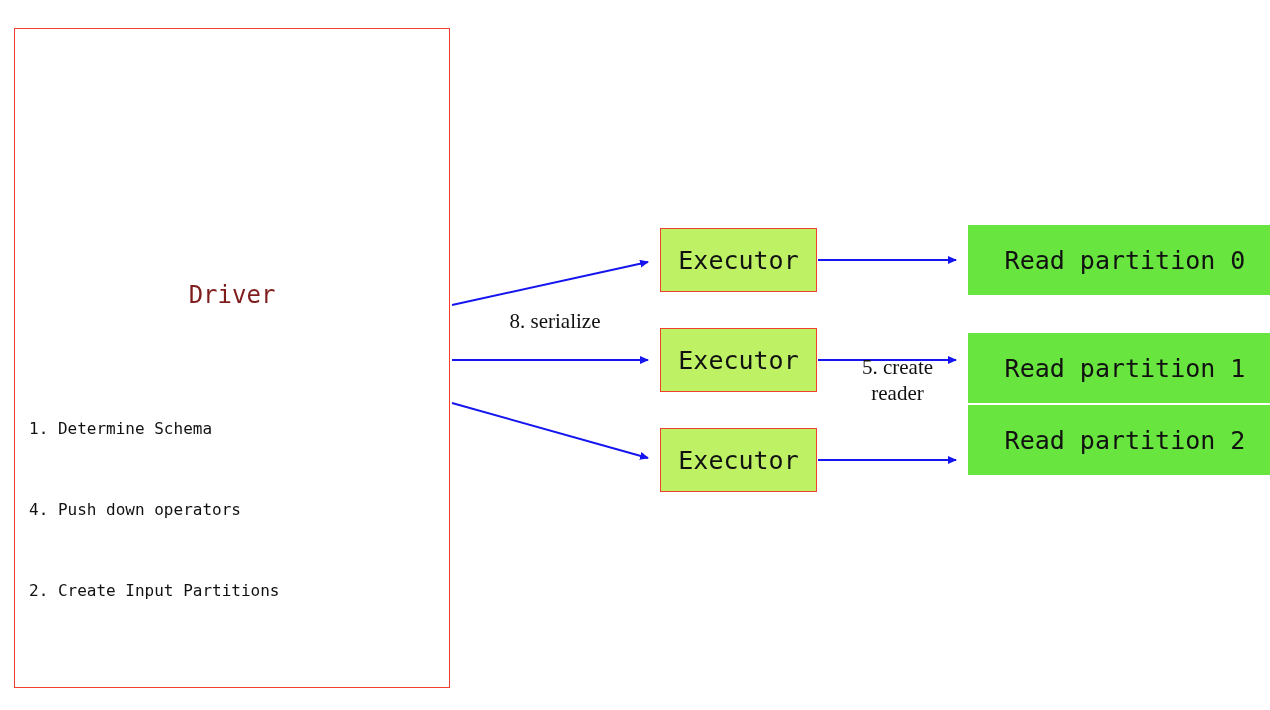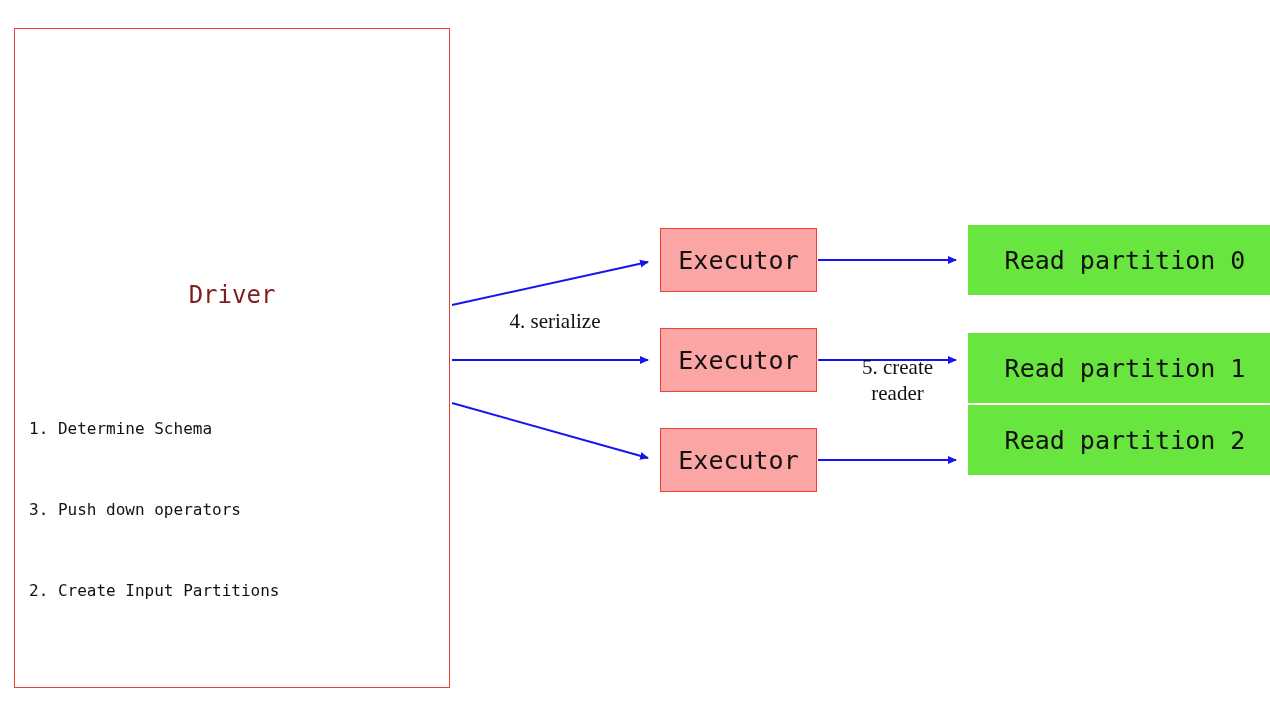--- a/index.html
+++ b/index.html
@@ -51,21 +51,21 @@
     justify-content: center;
     font-size: 25px;
     color: #111111;
     white-space: nowrap;
   }
   .executor {
     left: 660px;
     width: 157px;
     height: 64px;
     border: 1px solid var(--box-border, #f04030);
-    background: #fca5a5;
+    background: #bef264;
   }
   .executor-0 { top: 228px; }
   .executor-1 { top: 328px; }
   .executor-2 { top: 428px; }
   .partition {
     left: 968px;
     width: 314px;
     height: 70px;
     background: var(--partition-fill, #68e53f);
   }
@@ -109,21 +109,21 @@
 </style>
 </head>
 <body>
 
 <div class="canvas">
 
   <div class="driver-box">
     <div class="driver-title">Driver</div>
     <div class="driver-steps">
       <div>1. Determine Schema</div>
-      <div>3. Push down operators</div>
+      <div>4. Push down operators</div>
       <div>2. Create Input Partitions</div>
     </div>
   </div>
 
   <div class="node executor executor-0">Executor</div>
   <div class="node executor executor-1">Executor</div>
   <div class="node executor executor-2">Executor</div>
 
   <div class="node partition partition-0">Read partition 0</div>
   <div class="node partition partition-1">Read partition 1</div>
@@ -137,20 +137,20 @@
     </defs>
     <line x1="452" y1="305" x2="648" y2="262" marker-end="url(#arrowhead)"></line>
     <line x1="452" y1="360" x2="648" y2="360" marker-end="url(#arrowhead)"></line>
     <line x1="452" y1="403" x2="648" y2="458" marker-end="url(#arrowhead)"></line>
     <line x1="818" y1="260" x2="956" y2="260" marker-end="url(#arrowhead)"></line>
     <line x1="818" y1="360" x2="956" y2="360" marker-end="url(#arrowhead)"></line>
     <line x1="818" y1="460" x2="956" y2="460" marker-end="url(#arrowhead)"></line>
   </svg>
 
   <div class="edge-label edge-label-serialize">
-    <div>4. serialize</div>
+    <div>8. serialize</div>
   </div>
   <div class="edge-label edge-label-reader">
     <div>5. create</div>
     <div>reader</div>
   </div>
 
 </div>
 
 </body></html>

